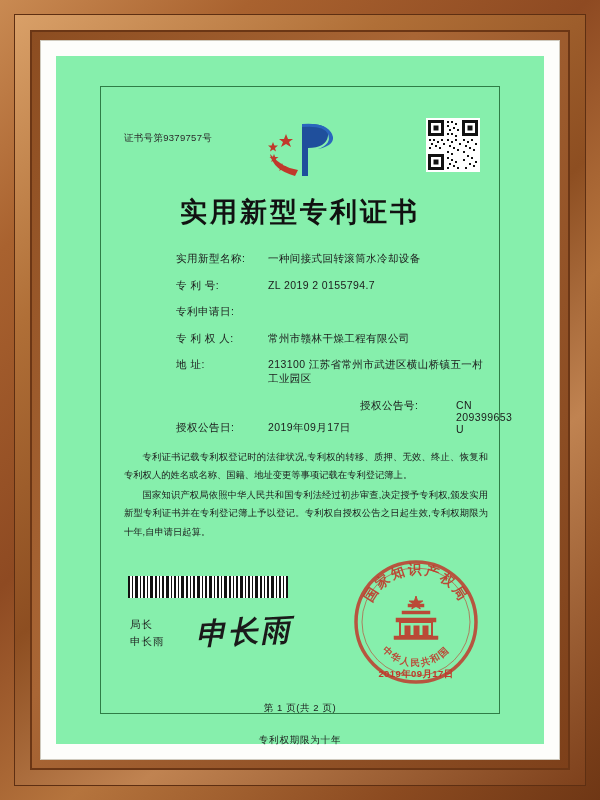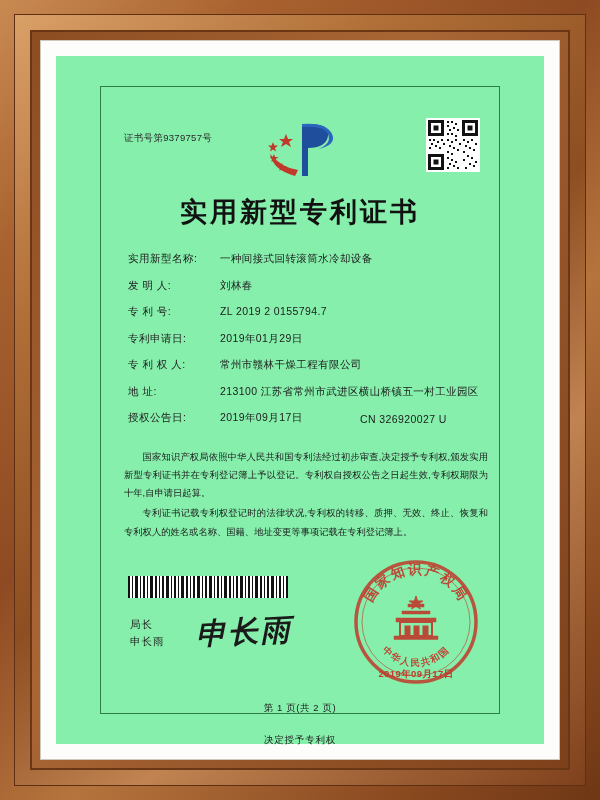--- a/index.html
+++ b/index.html
@@ -120,20 +120,21 @@
   }
   .field-label {
     width: 80px;
     flex: 0 0 80px;
     letter-spacing: 0.5px;
     white-space: nowrap;
   }
   .field-label.wide {
     width: 92px;
     flex: 0 0 92px;
+    margin-left: 48px;
   }
   .field-value {
     flex: 1;
     letter-spacing: 0.4px;
   }
   .field-row-split {
     display: flex;
     align-items: flex-end;
     font-size: 10.5px;
     color: #1b1b1b;
@@ -335,53 +336,49 @@
   </div>
 
   <div class="title">实用新型专利证书</div>
 
   <div class="fields">
     <div class="field-row">
       <span class="field-label wide">实用新型名称:</span>
       <span class="field-value">一种间接式回转滚筒水冷却设备</span>
     </div>
     <div class="field-row">
-      <span class="field-label wide">发 明 人:</span>
-      <span class="field-value">刘林春</span>
-    </div>
-    <div class="field-row">
       <span class="field-label wide">专 利 号:</span>
       <span class="field-value">ZL 2019 2 0155794.7</span>
     </div>
     <div class="field-row">
       <span class="field-label wide">专利申请日:</span>
-      <span class="field-value">2019年01月29日</span>
     </div>
     <div class="field-row">
       <span class="field-label wide">专 利 权 人:</span>
       <span class="field-value">常州市赣林干燥工程有限公司</span>
     </div>
     <div class="field-row">
       <span class="field-label wide">地 址:</span>
       <span class="field-value">213100 江苏省常州市武进区横山桥镇五一村工业园区</span>
     </div>
     <div class="field-row-split">
       <span class="split-left">
         <span class="field-label wide">授权公告日:</span>
         <span class="field-value">2019年09月17日</span>
       </span>
       <span class="split-right">
-        <span class="field-value">CN 326920027 U</span>
+        <span class="field-label">授权公告号:</span>
+        <span class="field-value">CN 209399653 U</span>
       </span>
     </div>
   </div>
 
   <div class="paragraphs">
+    <p>专利证书记载专利权登记时的法律状况,专利权的转移、质押、无效、终止、恢复和专利权人的姓名或名称、国籍、地址变更等事项记载在专利登记簿上。</p>
     <p>国家知识产权局依照中华人民共和国专利法经过初步审查,决定授予专利权,颁发实用新型专利证书并在专利登记簿上予以登记。专利权自授权公告之日起生效,专利权期限为十年,自申请日起算。</p>
-    <p>专利证书记载专利权登记时的法律状况,专利权的转移、质押、无效、终止、恢复和专利权人的姓名或名称、国籍、地址变更等事项记载在专利登记簿上。</p>
   </div>
 
   <div class="barcode">
     <svg width="160" height="22" viewBox="0 0 160 22" xmlns="http://www.w3.org/2000/svg">
       <rect width="160" height="22" fill="#ffffff"></rect>
       <g fill="#111111">
         <rect x="0" y="0" width="2" height="22"></rect>
           <rect x="4" y="0" width="1" height="22"></rect>
         <rect x="7" y="0" width="3" height="22"></rect>
           <rect x="12" y="0" width="1" height="22"></rect>
@@ -457,15 +454,15 @@
         <rect x="44" y="80" width="44" height="3.5" stroke-width="0.5"></rect>
         <rect x="52" y="55" width="28" height="3" stroke-width="0.5"></rect>
         <rect x="58" y="48" width="16" height="3" stroke-width="0.5"></rect>
         <polygon points="66,40 67.6,45 72.8,45 68.6,48 70.2,53 66,50 61.8,53 63.4,48 59.2,45 64.4,45"></polygon>
       </g>
     </svg>
   </div>
   <div class="seal-date">2019年09月17日</div>
 
   <div class="page-no">第 1 页(共 2 页)</div>
-  <div class="footer-note">决定授予专利权</div>
+  <div class="footer-note">专利权期限为十年</div>
 
 </div>
 
 </body></html>

